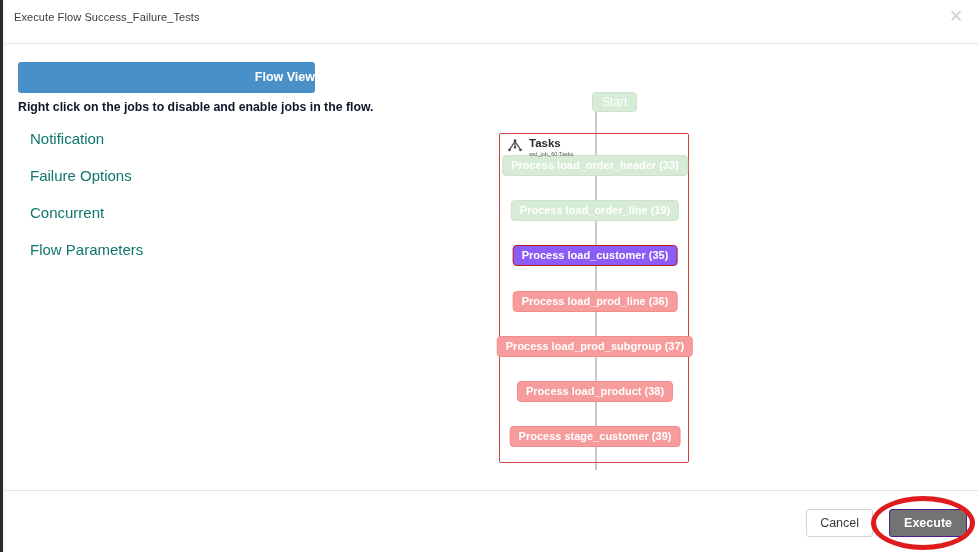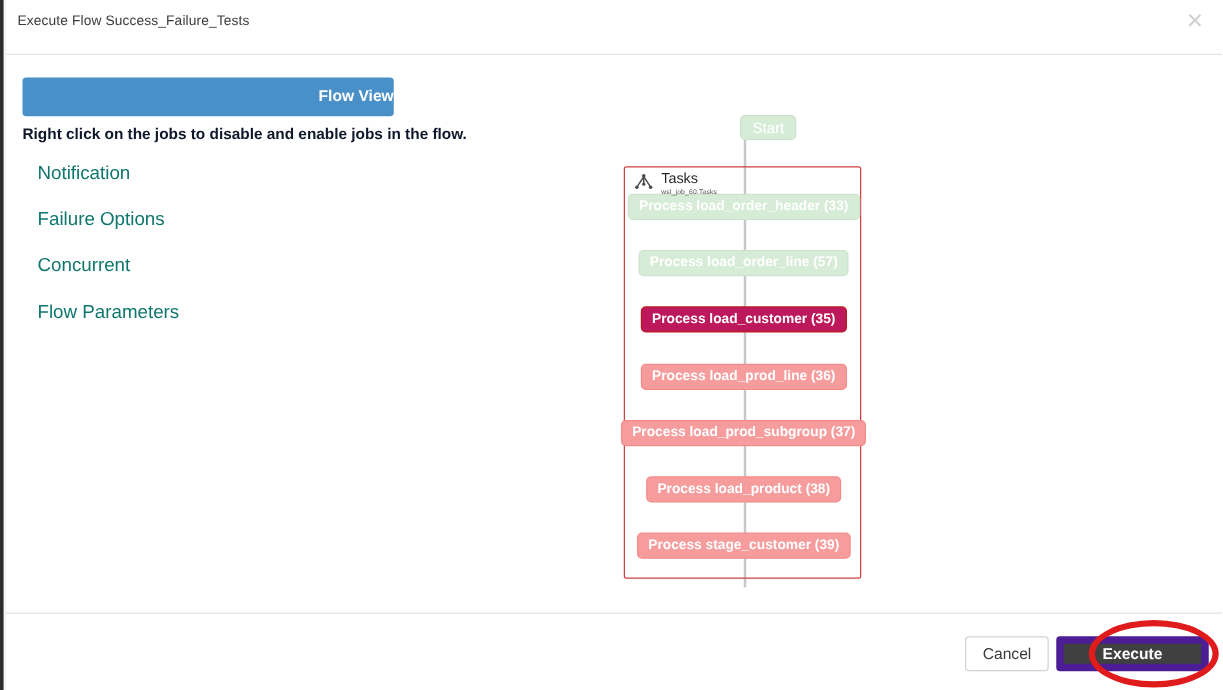--- a/index.html
+++ b/index.html
@@ -155,21 +155,21 @@
     left: 500px; top: 92px;
     z-index: 4;
     display: flex;
     align-items: flex-start;
     gap: 4px;
   }
   .tasks-icon { width: 20px; height: 20px; display:block; margin-top:1px; }
   .tasks-titles { display: flex; flex-direction: column; }
   .tasks-title {
     font-size: 11.5px;
-    font-weight: normal;
+    font-weight: bold;
     color: #2a2a2a;
     line-height: 12px;
     white-space: nowrap;
   }
   .tasks-sub {
     font-size: 5.4px;
     color: #555555;
     line-height: 8px;
     margin-top: 1px;
     white-space: nowrap;
@@ -186,52 +186,52 @@
     line-height: 15px;
     color: #ffffff;
     white-space: nowrap;
     text-align: center;
     cursor: pointer;
     transform: translateX(-50%);
     left: 590px;
   }
   .node.green  { background: #d6ecd6; border: 1px solid #cde3cd; }
   .node.pink   { background: #f79c9c; border: 1px solid #f48b8b; }
-  .node.darkred{ background: #be185d; border: 1px solid #b71c1c; }
+  .node.darkred{ background: #8b5cf6; border: 1px solid #b71c1c; }
 
   
   .modal-footer {
     position: absolute; left: 5px; top: 490px;
     width: 973px; height: 62px;
     background: #ffffff;
     border-top: 1px solid #e4e4e4;
   }
   .btn-row {
     position: absolute;
     right: 11px; top: 18px;
     display: flex;
     align-items: center;
-    gap: 6px;
+    gap: 16px;
   }
   .btn-cancel {
     height: 28px;
     padding: 0 13px;
     background: #ffffff;
     border: 1px solid #d2d2d2;
     border-radius: 3px;
     color: #3b3b3b;
     font-size: 12.5px;
     cursor: pointer;
     font-family: "Liberation Sans", sans-serif;
   }
   .btn-execute {
     height: 28px;
-    padding: 0 31px;
-    background: #404040;
-    border: 6px solid #4c1d95;
+    padding: 0 14px;
+    background: #737373;
+    border: 1px solid #4c1d95;
     border-radius: 3px;
     color: #ffffff;
     font-size: 12.5px;
     font-weight: bold;
     cursor: pointer;
     font-family: "Liberation Sans", sans-serif;
   }
   
   .annotation-ellipse {
     position: absolute;
@@ -282,21 +282,21 @@
             </svg>
           </span>
           <span class="tasks-titles">
             <span class="tasks-title">Tasks</span>
             <span class="tasks-sub">wsl_job_60:Tasks</span>
           </span>
         </div>
 
         <div id="nodes-host">
             <div class="node green" style="top: 110px;">Process load_order_header (33)</div>
-            <div class="node green" style="top: 155px;">Process load_order_line (57)</div>
+            <div class="node green" style="top: 155px;">Process load_order_line (19)</div>
             <div class="node darkred" style="top: 200px;">Process load_customer (35)</div>
             <div class="node pink" style="top: 246px;">Process load_prod_line (36)</div>
             <div class="node pink" style="top: 291px;">Process load_prod_subgroup (37)</div>
             <div class="node pink" style="top: 336px;">Process load_product (38)</div>
             <div class="node pink" style="top: 381px;">Process stage_customer (39)</div>
           </div>
       </div>
     </div>
 
     <div class="left-panel">

